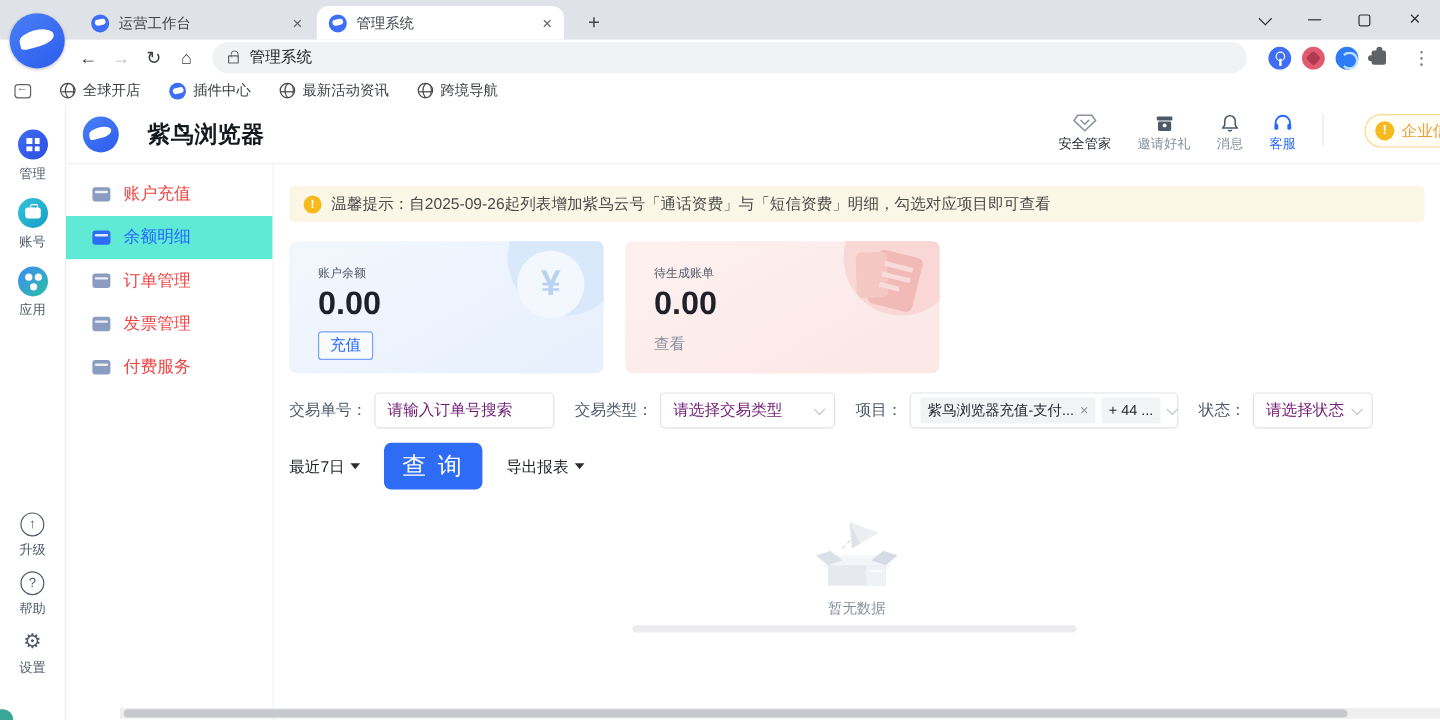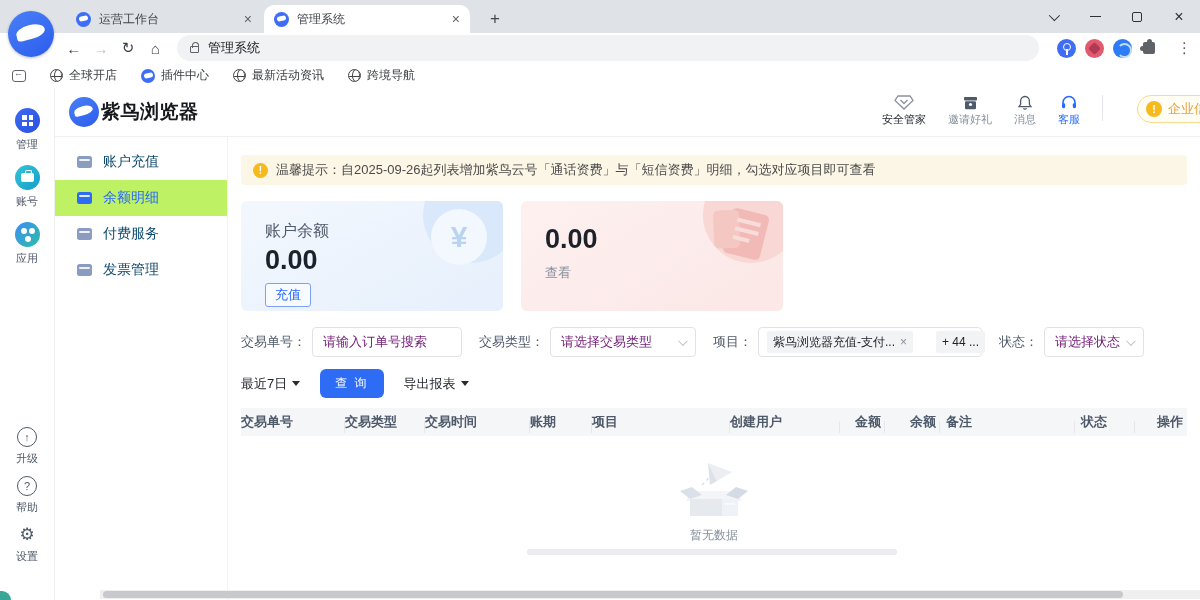--- a/index.html
+++ b/index.html
@@ -74,83 +74,83 @@
   .rc-app { background:linear-gradient(135deg,#3f8cf5,#2bbfa4); }
   .rc-app::after { content:""; position:absolute; left:6px; top:6px; width:6px; height:6px; border-radius:50%; background:#fff;
      box-shadow:8px 0 0 #fff, 4px 8px 0 #fff; }
   .rail-spacer { flex:1; }
   .rail-bottom .rail-item { margin-bottom:10px; }
   .ring { width:20px; height:20px; border-radius:50%; border:1.4px solid #4e5969; display:flex; align-items:center; justify-content:center; font-size:11px; color:#4e5969; }
   .gearglyph { font-size:17px; color:#4e5969; line-height:20px; }
 
   .main { flex:1; display:flex; flex-direction:column; min-width:0; }
   .app-header { height:49px; flex:0 0 49px; border-bottom:1px solid #eef0f4; display:flex; align-items:center; padding-left:14px; background:#fff; overflow:hidden; }
-  .brand { display:flex; align-items:center; gap:2px; margin-right:24px; }
+  .brand { display:flex; align-items:center; gap:24px; margin-right:24px; }
   .brand-logo { width:30px; height:30px; border-radius:50%; background:linear-gradient(145deg,#4a80f7,#2b5ced); position:relative; }
   .brand-logo::after, .big-logo::after { content:""; position:absolute; left:18%; top:30%; width:64%; height:30%; background:#fff; border-radius:60% 60% 60% 20%; transform:rotate(-14deg); }
   .brand-name { font-size:19px; font-weight:700; color:#15181d; letter-spacing:.5px; }
   .nav { display:flex; align-items:center; gap:25px; font-size:14px; color:#1d2129; white-space:nowrap; }
   .nav-item.active { color:#2669ff; font-weight:700; }
   .tools { margin-left:auto; display:flex; align-items:flex-end; gap:22px; padding-bottom:3px; }
   .tool { display:flex; flex-direction:column; align-items:center; gap:2px; font-size:11px; color:#86909c; }
   .tool.dark { color:#1d2129;margin-left:18px; }
   .tool.blue { color:#2669ff; }
   .tool svg { display:block; }
   .tool-div { width:1px; height:26px; background:#e5e6eb; margin:0 0 6px; }
   .ent-badge { display:flex; align-items:center; gap:6px; height:28px; border:1px solid #f7d98f; background:#fffdf4;
                border-radius:14px; padding:0 14px 0 8px; margin:0 -22px 4px 12px; font-size:13px; color:#e6a23c; white-space:nowrap; }
   .ent-dot { width:16px; height:16px; border-radius:50%; background:#f7ba1e; color:#fff; font-size:11px; font-weight:700; display:flex; align-items:center; justify-content:center; }
 
   .app-body { flex:1; display:flex; min-width:0; }
   .sidebar { width:173px; flex:0 0 173px; border-right:1px solid #f2f3f5; padding-top:7px; }
-  .side-item { height:36px; display:flex; align-items:center; gap:11px; padding-left:22px; font-size:14px; color:#0c4a6e; cursor:default; }
-  .side-item.active { background:#bef264; color:#2669ff; }
+  .side-item { height:36px; display:flex; align-items:center; gap:11px; padding-left:22px; font-size:14px; color:#ef4444; cursor:default; }
+  .side-item.active { background:#5eead4; color:#2669ff; }
   .mini-ic { width:15px; height:12px; border-radius:2.5px; background:#8a9cc0; position:relative; flex:0 0 auto; }
   .mini-ic::after { content:""; position:absolute; left:2px; top:3px; right:2px; height:2px; background:rgba(255,255,255,.85); border-radius:1px; }
   .side-item.active .mini-ic { background:#2f6cf6; }
 
   .content { flex:1; min-width:0; padding:18px 13px 0; position:relative; }
   .notice { height:30px; background:#fcf6e6; border-radius:4px; display:flex; align-items:center; gap:8px; padding:0 12px; font-size:13px; color:#4a4a4a; }
   .warn-dot { width:15px; height:15px; border-radius:50%; background:#f7ba1e; color:#fff; font-size:10px; font-weight:700; display:flex; align-items:center; justify-content:center; flex:0 0 auto; }
 
   .cards { display:flex; gap:18px; margin-top:16px; }
   .card { width:262px; height:110px; border-radius:6px; padding:20px 24px; position:relative; overflow:hidden; }
   .card.blue { background:linear-gradient(150deg,#f2f7fe 10%,#e7f0fc 90%); }
   .card.pink { background:linear-gradient(150deg,#fdf0ef 10%,#fbe8e7 90%); }
-  .card-title { font-size:16px; color:#4e5969; position:relative; z-index:2; }
+  .card-title { font-size:10px; color:#4e5969; position:relative; z-index:2; }
   .card-value { font-size:27px; font-weight:600; color:#1d2129; margin-top:3px; position:relative; z-index:2; }
   .recharge-btn { display:inline-block; margin-top:7px; padding:2px 9px; font-size:13px; color:#2669ff; border:1px solid #7ba2f7; border-radius:3px; background:rgba(255,255,255,.6); position:relative; z-index:2; }
   .view-link { display:inline-block; margin-top:9px; font-size:13px; color:#8a919f; position:relative; z-index:2; }
   .dec-circle { position:absolute; right:-16px; top:-34px; width:96px; height:96px; border-radius:50%; }
   .card.blue .dec-circle { background:#d9e9fb; }
   .card.pink .dec-circle { background:#f8d7d5; }
   .coin { position:absolute; right:16px; top:8px; width:56px; height:56px; border-radius:50%; background:#f2f8fe; display:flex; align-items:center; justify-content:center;
           font-size:30px; font-weight:700; color:#b9d3f2; }
   .receipt { position:absolute; right:18px; top:10px; width:38px; height:46px; background:#f1bab6; border-radius:5px; transform:rotate(14deg); }
   .receipt::after { content:""; position:absolute; left:7px; top:9px; right:7px; height:26px;
      background:linear-gradient(#f8dcda,#f8dcda) 0 0/100% 4px no-repeat, linear-gradient(#f8dcda,#f8dcda) 0 9px/100% 4px no-repeat, linear-gradient(#f8dcda,#f8dcda) 0 18px/70% 4px no-repeat; }
   .receipt::before { content:""; position:absolute; left:-14px; top:4px; width:26px; height:38px; background:#f4c7c3; border-radius:5px; transform:rotate(-16deg); }
 
   .filters { display:flex; align-items:center; margin-top:16px; font-size:13px; color:#4e5969; white-space:nowrap; }
   .f-label { margin-right:6px; }
   .box { height:30px; border:1px solid #dfe3e8; border-radius:4px; background:#fff; display:flex; align-items:center; padding:0 10px; margin-right:17px; }
   .box .ph { color:#701a75; font-size:13px; }
   .in-order { width:150px; }
   .in-type { width:146px; justify-content:space-between; }
-  .in-project { width:224px; padding:0 8px; gap:23px; }
+  .in-project { width:224px; padding:0 8px; gap:5px; }
   .in-status { width:100px; justify-content:space-between; margin-right:0; }
   .sel-caret { width:7px; height:7px; border-right:1.4px solid #c0c4cc; border-bottom:1.4px solid #c0c4cc; transform:rotate(45deg) translateY(-2px); flex:0 0 auto; }
   .tag { background:#f2f3f5; border-radius:2px; height:22px; display:flex; align-items:center; gap:5px; padding:0 6px; font-size:12px; color:#1d2129; }
   .tag .tx { color:#86909c; font-size:12px; }
   .in-project .sel-caret { margin-left:auto; }
 
   .actions { display:flex; align-items:center; gap:20px; margin-top:12px; font-size:13px; color:#1d2129; }
   .drop { display:flex; align-items:center; gap:5px; }
   .caret-solid { width:0; height:0; border-left:4px solid transparent; border-right:4px solid transparent; border-top:5px solid #2c2c2c; }
-  .btn-primary { background:#2f6cf6; color:#fff; font-size:12px; padding:6px 15px; border-radius:6px; border:none; letter-spacing:2px; }
+  .btn-primary { background:#2f6cf6; color:#fff; font-size:20px; padding:6px 15px; border-radius:6px; border:none; letter-spacing:2px; }
 
   .thead { display:flex; align-items:center; margin-top:10px; height:28px; background:#f5f6f8; font-size:13px; color:#4e5969; font-weight:700; }
   .th { position:relative; padding-right:4px; }
   .th.r { text-align:right; }
   .th:not(:last-child)::after { content:""; position:absolute; right:0; top:8px; width:1px; height:12px; background:#e5e7ec; }
   .w1{width:104px} .w2{width:80px} .w3{width:105px} .w4{width:62px} .w5{width:138px} .w6{width:110px}
   .w7{width:45px} .w8{width:55px} .w9{width:135px; padding-left:6px} .w10{width:60px; padding-left:6px} .w11{width:52px; text-align:right}
 
   .empty { height:108px; display:flex; flex-direction:column; align-items:center; justify-content:flex-end; gap:8px; }
   .empty-text { font-size:12px; color:#86909c; }
@@ -327,25 +327,29 @@
         <div class="side-item">
           <span class="mini-ic"></span>
           <span>账户充值</span>
         </div>
         <div class="side-item active">
           <span class="mini-ic"></span>
           <span>余额明细</span>
         </div>
         <div class="side-item">
           <span class="mini-ic"></span>
-          <span>付费服务</span>
+          <span>订单管理</span>
         </div>
         <div class="side-item">
           <span class="mini-ic"></span>
           <span>发票管理</span>
+        </div>
+        <div class="side-item">
+          <span class="mini-ic"></span>
+          <span>付费服务</span>
         </div>
       </div>
 
       <div class="content">
 
         <div class="notice">
           <span class="warn-dot">!</span>
           <span>温馨提示：自2025-09-26起列表增加紫鸟云号「通话资费」与「短信资费」明细，勾选对应项目即可查看</span>
         </div>
 
@@ -353,20 +357,21 @@
           <div class="card blue">
             <div class="dec-circle"></div>
             <div class="coin">¥</div>
             <div class="card-title">账户余额</div>
             <div class="card-value">0.00</div>
             <span class="recharge-btn">充值</span>
           </div>
           <div class="card pink">
             <div class="dec-circle"></div>
             <div class="receipt"></div>
+            <div class="card-title">待生成账单</div>
             <div class="card-value">0.00</div>
             <span class="view-link">查看</span>
           </div>
         </div>
 
         <div class="filters">
           <span class="f-label">交易单号：</span>
           <div class="box in-order">
             <span class="ph">请输入订单号搜索</span>
           </div>
@@ -396,33 +401,20 @@
             <span>最近7日</span>
             <span class="caret-solid"></span>
           </span>
           <button class="btn-primary">查 询</button>
           <span class="drop">
             <span>导出报表</span>
             <span class="caret-solid"></span>
           </span>
         </div>
 
-        <div class="thead">
-          <div class="th w1">交易单号</div>
-          <div class="th w2">交易类型</div>
-          <div class="th w3">交易时间</div>
-          <div class="th w4">账期</div>
-          <div class="th w5">项目</div>
-          <div class="th w6">创建用户</div>
-          <div class="th w7 r">金额</div>
-          <div class="th w8 r">余额</div>
-          <div class="th w9">备注</div>
-          <div class="th w10">状态</div>
-          <div class="th w11">操作</div>
-        </div>
 
         <div class="empty">
           <svg width="72" height="58" viewBox="0 0 72 58">
             <path d="M24 24 Q32 16 38 8" fill="none" stroke="#d9dee6" stroke-width="1.2" stroke-dasharray="3 3"></path>
             <polygon points="30,2 54,11 39,20" fill="#eceef2"></polygon>
             <polygon points="30,2 39,20 32,24" fill="#dde1e8"></polygon>
             <polygon points="14,30 58,30 64,40 8,40" fill="#f3f5f8"></polygon>
             <rect x="12" y="38" width="48" height="17" fill="#e6eaef"></rect>
             <rect x="44" y="38" width="16" height="17" fill="#eff2f6"></rect>
             <polygon points="12,38 2,30 14,26 24,34" fill="#dce1e9"></polygon>

